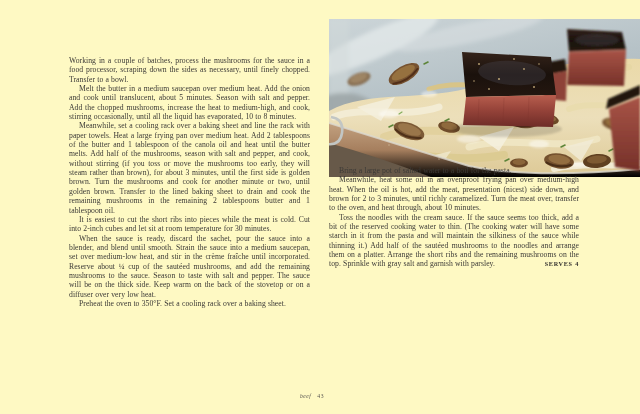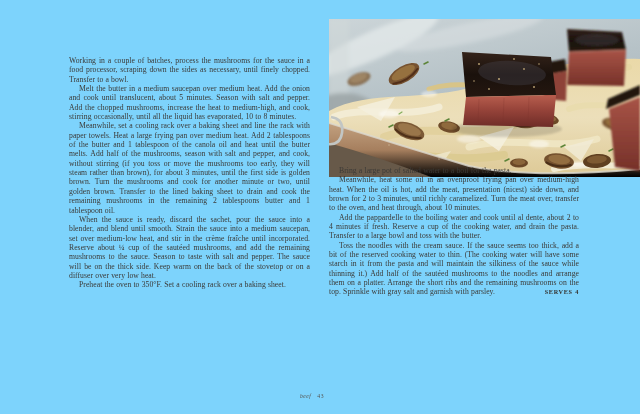--- a/index.html
+++ b/index.html
@@ -1,16 +1,16 @@
 <!DOCTYPE html>
 <html><head>
 <meta charset="utf-8">
 <style>
   html,body{margin:0;padding:0;background:#ffffff;}
-  .page{position:relative;width:640px;height:414px;background:#7dd3fc;overflow:hidden;
+  .page{position:relative;width:640px;height:414px;background:#fef9c3;overflow:hidden;
         font-family:"Liberation Serif",serif;color:#3b3936;}
   .col{position:absolute;text-align:justify;font-size:7.7px;line-height:9.35px;
        letter-spacing:0.04px;word-spacing:0.2px;}
   .col p{margin:0;text-indent:10px;}
   .col p.noindent{text-indent:0;}
   .col-left{left:69px;top:56px;width:241px;}
   .col-right{left:329px;top:166px;width:250px;}
   .para-last{position:relative;}
   .serves{position:absolute;right:0;bottom:0;font-weight:bold;font-size:6.2px;
           letter-spacing:0.7px;text-indent:0;color:#33312e;}
@@ -23,20 +23,21 @@
 </style>
 </head>
 <body>
 
 <div class="page">
 
   <div class="col col-left">
     <p class="noindent">Working in a couple of batches, process the mushrooms for the sauce in a food processor, scraping down the sides as necessary, until finely chopped. Transfer to a bowl.</p>
     <p>Melt the butter in a medium saucepan over medium heat. Add the onion and cook until translucent, about 5 minutes. Season with salt and pepper. Add the chopped mushrooms, increase the heat to medium-high, and cook, stirring occasionally, until all the liquid has evaporated, 10 to 8 minutes.</p>
     <p>Meanwhile, set a cooling rack over a baking sheet and line the rack with paper towels. Heat a large frying pan over medium heat. Add 2 tablespoons of the butter and 1 tablespoon of the canola oil and heat until the butter melts. Add half of the mushrooms, season with salt and pepper, and cook, without stirring (if you toss or move the mushrooms too early, they will steam rather than brown), for about 3 minutes, until the first side is golden brown. Turn the mushrooms and cook for another minute or two, until golden brown. Transfer to the lined baking sheet to drain and cook the remaining mushrooms in the remaining 2 tablespoons butter and 1 tablespoon oil.</p>
+    <p>It is easiest to cut the short ribs into pieces while the meat is cold. Cut into 2-inch cubes and let sit at room temperature for 30 minutes.</p>
     <p>When the sauce is ready, discard the sachet, pour the sauce into a blender, and blend until smooth. Strain the sauce into a medium saucepan, set over medium-low heat, and stir in the crème fraîche until incorporated. Reserve about ¼ cup of the sautéed mushrooms, and add the remaining mushrooms to the sauce. Season to taste with salt and pepper. The sauce will be on the thick side. Keep warm on the back of the stovetop or on a diffuser over very low heat.</p>
     <p>Preheat the oven to 350°F. Set a cooling rack over a baking sheet.</p>
   </div>
 
   <figure class="photo">
     <svg viewBox="0 0 311 158" preserveAspectRatio="none">
       <defs>
         <linearGradient id="bg" x1="0" y1="0" x2="0.4" y2="1">
           <stop offset="0" stop-color="#ccd5d8"></stop>
             <stop offset="0.5" stop-color="#b6c2c7"></stop>
@@ -222,21 +223,20 @@
         <path d="M150,80 L149,104"></path>
           <path d="M175,79 L174,106"></path>
           <path d="M200,78 L199,106"></path>
       </g>
     </svg>
   </figure>
 
   <div class="col col-right">
     <p>Bring a large pot of salted water to a boil for the pasta.</p>
     <p>Meanwhile, heat some oil in an ovenproof frying pan over medium-high heat. When the oil is hot, add the meat, presentation (nicest) side down, and brown for 2 to 3 minutes, until richly caramelized. Turn the meat over, transfer to the oven, and heat through, about 10 minutes.</p>
-    <p>Add the pappardelle to the boiling water and cook until al dente, about 2 to 4 minutes if fresh. Reserve a cup of the cooking water, and drain the pasta. Transfer to a large bowl and toss with the butter.</p>
     <p class="para-last">
       <span>Toss the noodles with the cream sauce. If the sauce seems too thick, add a bit of the reserved cooking water to thin. (The cooking water will have some starch in it from the pasta and will maintain the silkiness of the sauce while thinning it.) Add half of the sautéed mushrooms to the noodles and arrange them on a platter. Arrange the short ribs and the remaining mushrooms on the top. Sprinkle with gray salt and garnish with parsley.</span>
       <span class="serves">SERVES 4</span>
     </p>
   </div>
 
   <div class="footer">
     <span class="chap">beef</span><span class="folio">43</span>
   </div>
 

